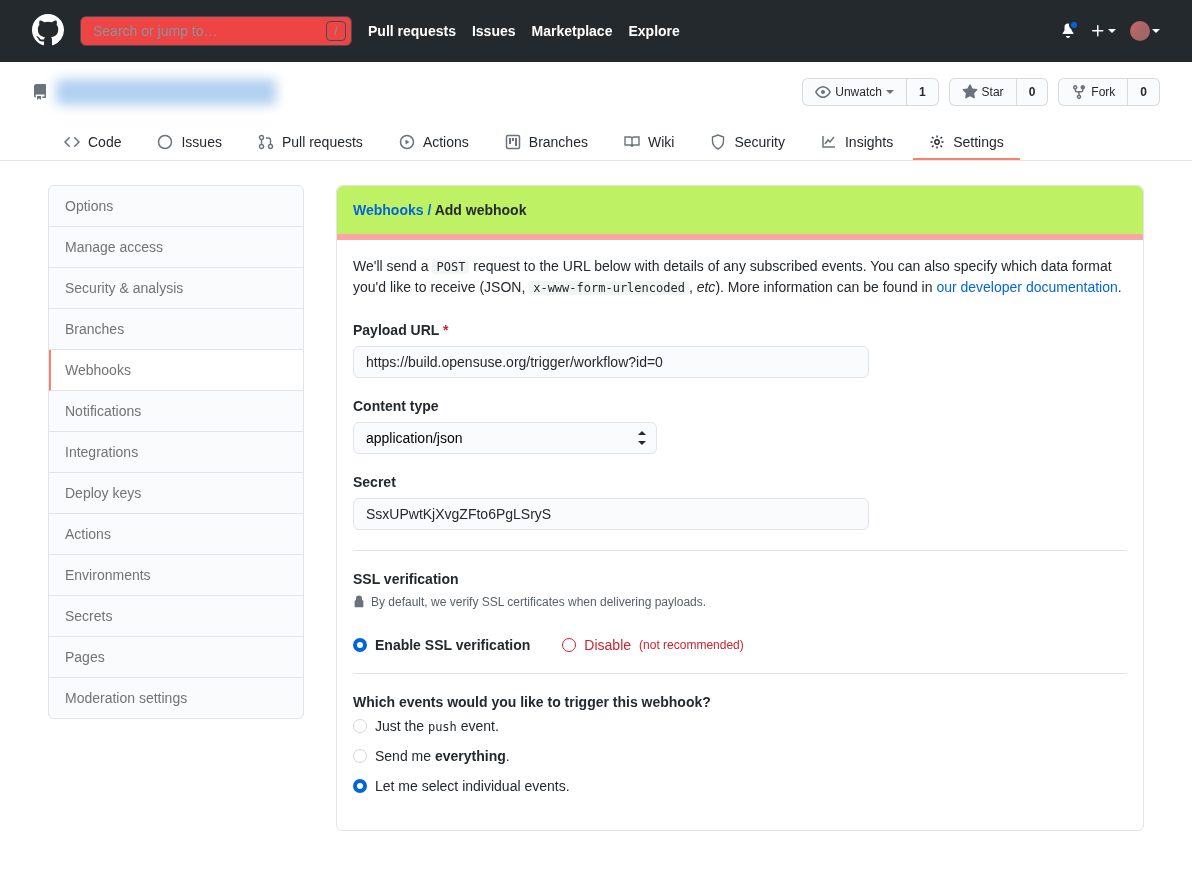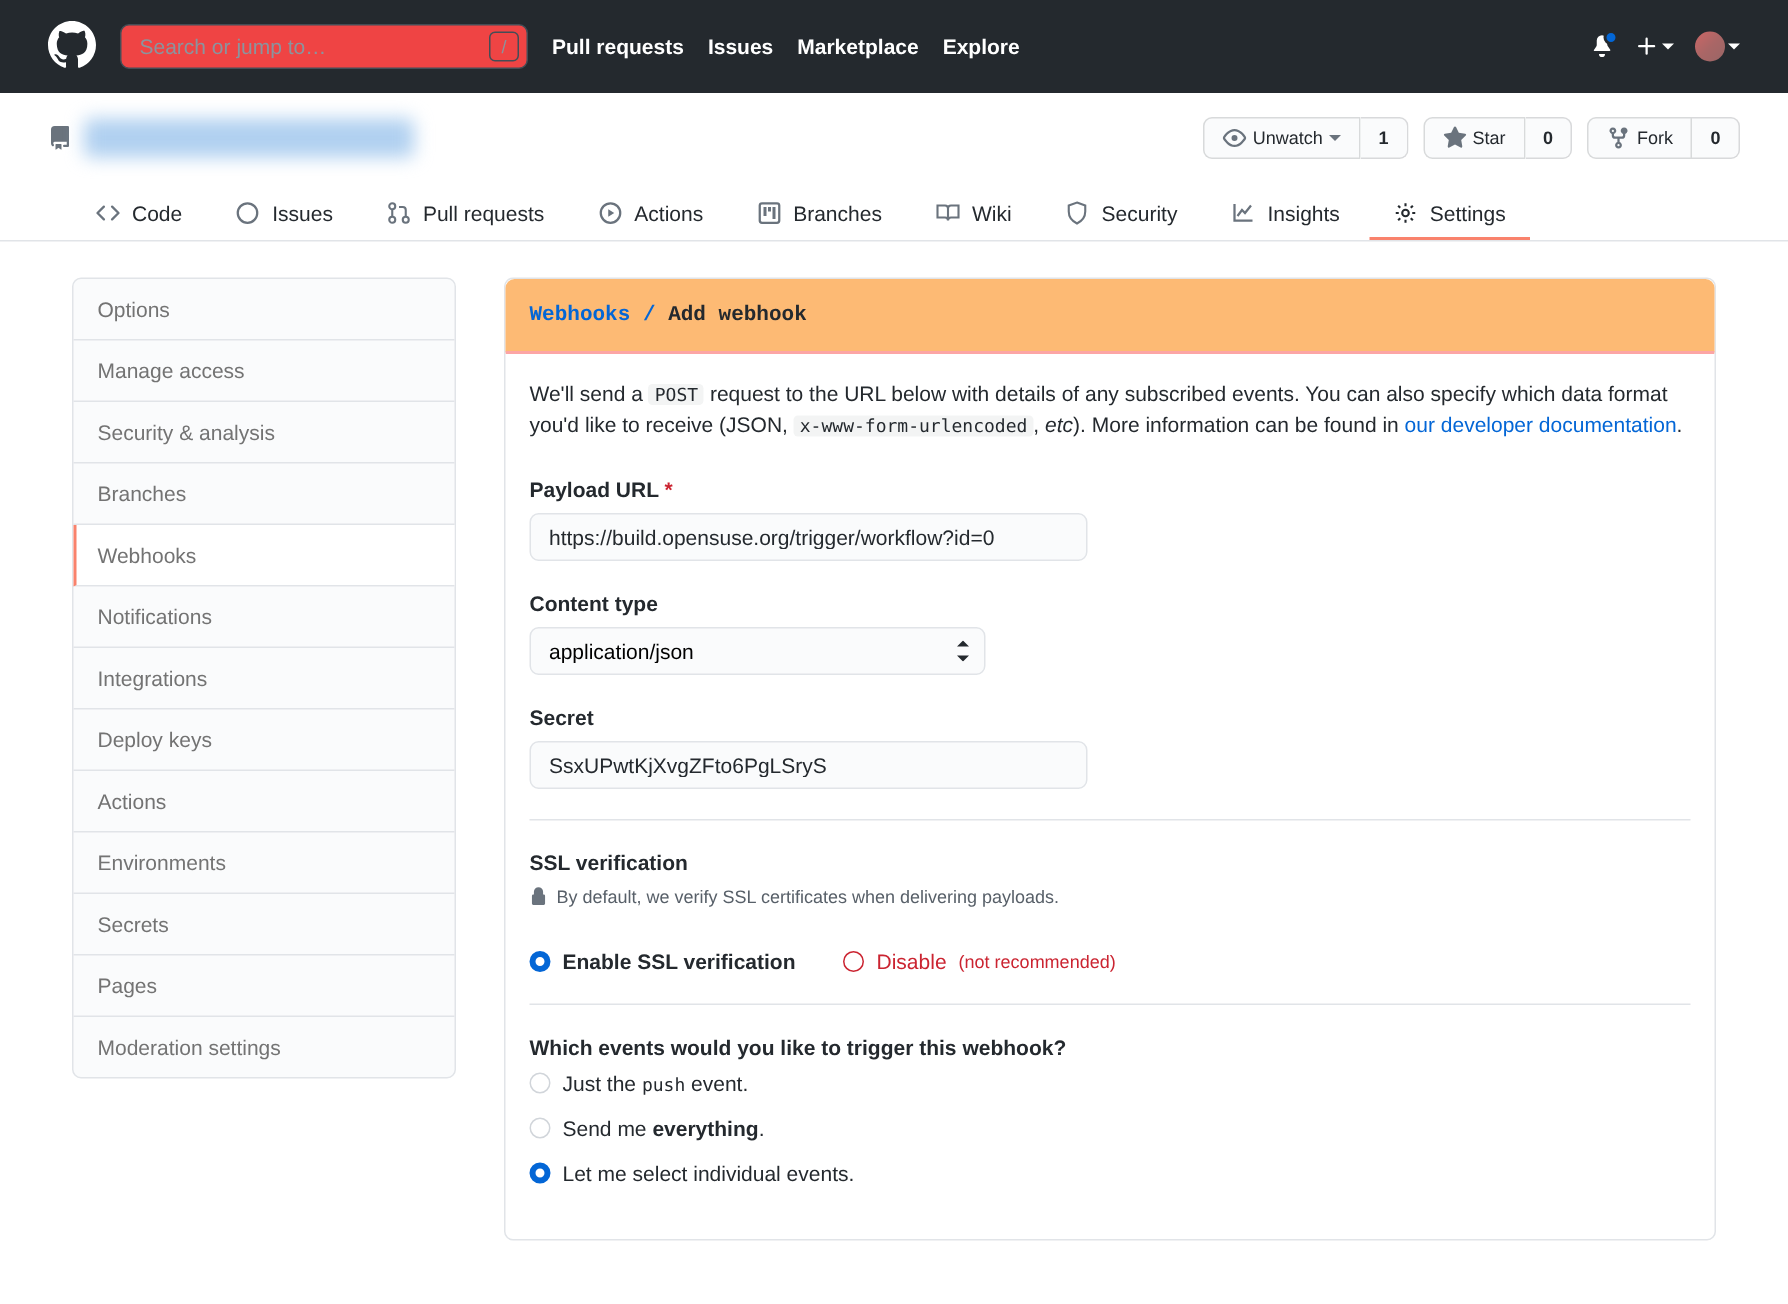--- a/index.html
+++ b/index.html
@@ -193,23 +193,23 @@
 }
 
 
 .content {
   flex: 1;
   border: 1px solid #e1e4e8;
   border-radius: 6px;
 }
 .content-header {
   padding: 16px;
-  border-bottom: 2px solid #fca5a5;
-  background: #fdba74;
-  border-top-left-radius:6px; border-top-right-radius:6px;font-family:Liberation Mono, monospace;
+  border-bottom: 6px solid #fca5a5;
+  background: #bef264;
+  border-top-left-radius:6px; border-top-right-radius:6px;
 }
 .breadcrumb-link { color: #0366d6; font-weight: 600; }
 .breadcrumb-sep { color: #0366d6; font-weight:600; }
 .breadcrumb-current { font-weight: 600; color: #24292e; }
 .content-body {
   padding: 16px;
 }
 .intro { margin-bottom: 24px; line-height: 1.5; color: #24292e; }
 .intro code {
   font-family: SFMono-Regular, Consolas, monospace;
@@ -223,21 +223,21 @@
 
 .field { margin-bottom: 20px; }
 .field-label {
   font-weight: 600;
   display: block;
   margin-bottom: 8px;
   font-size: 14px;
 }
 .req { color: #cb2431; }
 .text-input {
-  width: 372px;
+  width: 516px;
   height: 32px;
   padding: 5px 12px;
   border: 1px solid #e1e4e8;
   border-radius: 6px;
   background: #fafbfc;
   font-size: 14px;
   color: #24292e;
 }
 .select-wrap {
   position: relative;

